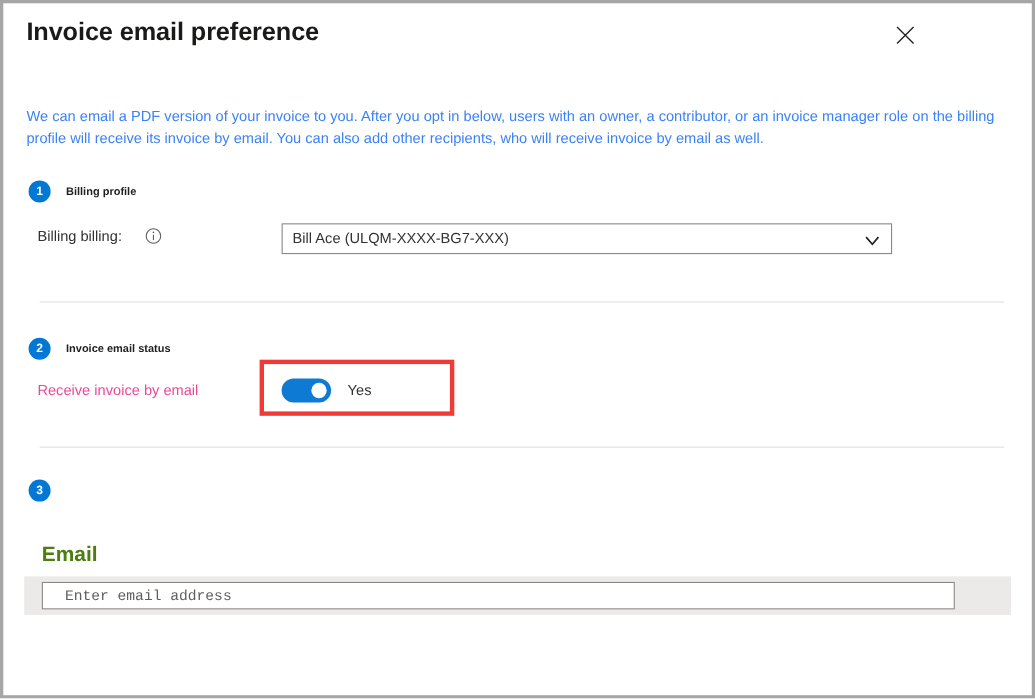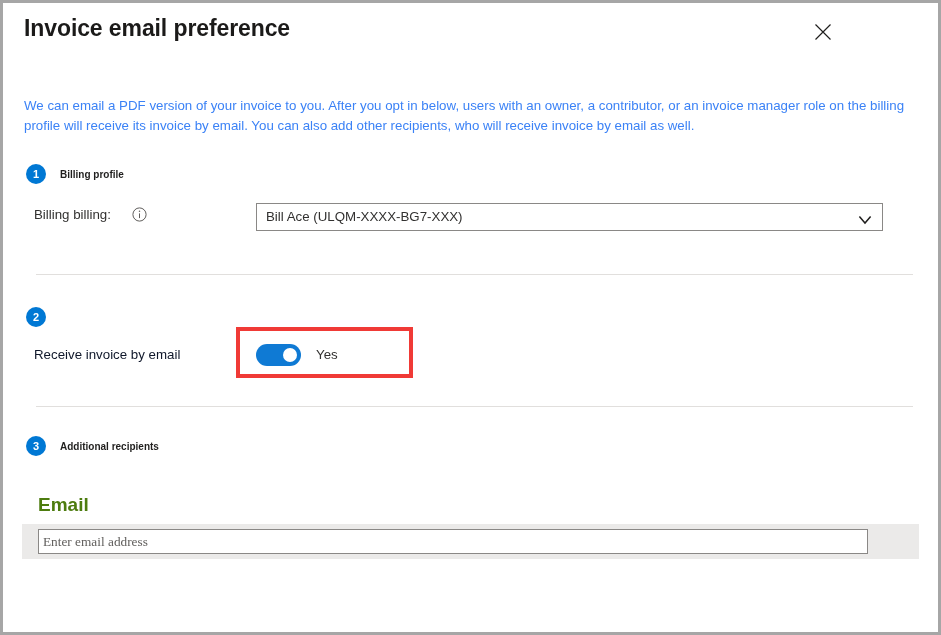--- a/index.html
+++ b/index.html
@@ -127,21 +127,21 @@
     position: absolute;
     left: 98px;
     top: 4px;
     width: 15px;
     height: 15px;
   }
   #billing-profile-select {
     position: absolute;
     left: 222px;
     top: 0;
-    width: 627px;
+    width: 555px;
     height: 28px;
     box-sizing: border-box;
     border: 1px solid #8a8886;
     background: #ffffff;
     cursor: pointer;
   }
   #billing-profile-select-value {
     position: absolute;
     left: 9px;
     top: 5px;
@@ -162,21 +162,21 @@
     position: absolute;
     left: 31px;
     top: 341px;
     height: 24px;
   }
   #toggle-label {
     position: absolute;
     left: 0;
     top: 3px;
     font-size: 13.3px;
-    color: #0f172a;
+    color: #ec4899;
     white-space: nowrap;
   }
   #receive-invoice-toggle {
     position: absolute;
     left: 222px;
     top: 0;
     width: 45px;
     height: 22px;
     border-radius: 11px;
     background: #0f7ad4;
@@ -230,24 +230,24 @@
   }
   #email-input {
     position: absolute;
     left: 16px;
     top: 5px;
     width: 830px;
     height: 25px;
     box-sizing: border-box;
     border: 1px solid #8a8886;
     background: #ffffff;
-    font-family: Liberation Serif, serif;
+    font-family: Liberation Mono, monospace;
     font-size: 13.3px;
     color: #323130;
-    padding: 0 4px;
+    padding: 0 20px;
     outline: none;
   }
   #email-input::placeholder { color: #605e5c; opacity: 1; }
 </style>
 </head>
 <body>
 
 <div id="panel">
 
   <div id="header">
@@ -284,36 +284,36 @@
           <path d="M1.4 2.6 L7 9 L12.6 2.6" stroke="#201f1e" stroke-width="1.5" fill="none"></path>
         </svg>
       </span>
     </div>
   </div>
 
   <div class="divider" style="top:271px;"></div>
 
   <div class="section-head" style="top:304px;">
     <span class="step-badge">2</span>
+    <span class="section-title">Invoice email status</span>
   </div>
 
   <div id="toggle-row">
     <span id="toggle-label">Receive invoice by email</span>
     <button id="receive-invoice-toggle">
       <span id="toggle-knob"></span>
     </button>
     <span id="toggle-state-text">Yes</span>
   </div>
   <div id="toggle-highlight"></div>
 
   <div class="divider" style="top:403px;"></div>
 
   <div class="section-head" style="top:433px;">
     <span class="step-badge">3</span>
-    <span class="section-title">Additional recipients</span>
   </div>
 
   <div id="email-column-header">Email</div>
 
   <div id="email-input-band">
     <input id="email-input" type="text" placeholder="Enter email address" style="">
   </div>
 
 </div>
 

